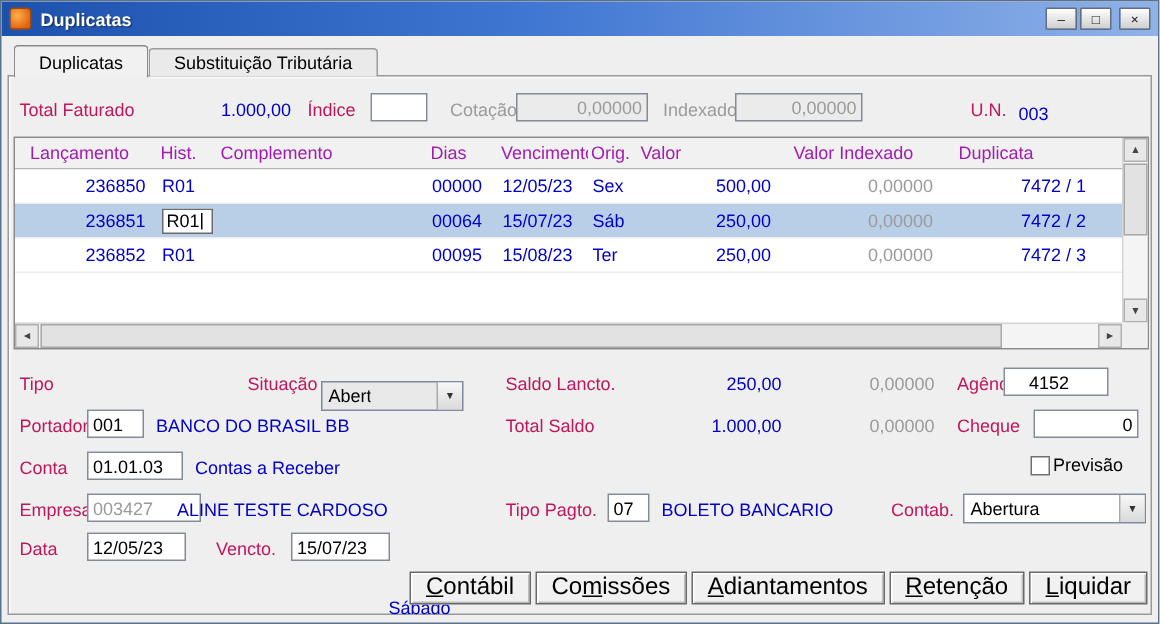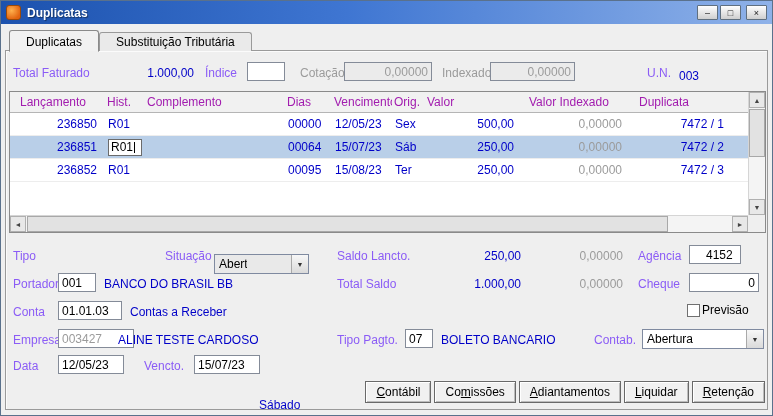--- a/index.html
+++ b/index.html
@@ -27,21 +27,21 @@
   .tabstrip { position:absolute; top:29px; left:8px; height:21px; display:flex; align-items:flex-end; z-index:3; }
   .tab { height:19px; padding:2px 16px 0; background:#eaeaea; border:1px solid #9a9a9a;
     border-bottom:none; border-radius:3px 3px 0 0; color:#000; white-space:nowrap; }
   .tab.active { height:22px; padding-top:4px; background:#f1f1f1; margin-bottom:-1px;
     border-color:#8a8a8a; border-bottom:1px solid #efefef; z-index:4; }
 
   
   .panel { position:absolute; top:49px; left:4px; right:4px; bottom:5px; background:#efefef;
     border:1px solid #9a9a9a; box-shadow:inset 1px 1px 0 #fbfbfb; }
 
-  .lbl { position:absolute; color:#8b5cf6; white-space:nowrap; }
+  .lbl { position:absolute; color:#be185d; white-space:nowrap; }
   .lbl.gray { color:#9b9b9b; }
   .val { position:absolute; white-space:nowrap; }
   .blue { color:#0000c8; }
   .graytx { color:#9b9b9b; }
   .t-r { text-align:right; }
 
   .inp { position:absolute; background:#fff; border:1px solid #848b98; padding:0 3px;
     font-family:inherit; font-size:12px; color:#000; height:19px; }
   .inp.disabled { background:#ebebeb; color:#9b9b9b; text-align:right; }
   .inp.inp-gray { color:#9b9b9b; }
@@ -92,21 +92,21 @@
   .corner { position:absolute; right:0; bottom:0; width:17px; height:17px; background:#efefef; }
 
   
   .cbgroup { position:absolute; display:flex; align-items:center; gap:2px; }
   .cb { width:13px; height:13px; background:#fff; border:1px solid #707070; display:inline-block; }
 
   
   .btnrow { position:absolute; top:380px; right:7px; display:flex; gap:3px; }
   .btn { height:22px; padding:0 10px; background:#f1f1f1; border:1px solid #696969;
     box-shadow:inset 1px 1px 0 #fff, inset -1px -1px 0 #bcbcbc; font-family:inherit;
-    font-size:12px; color:#000; white-space:nowrap; }
+    font-size:16px; color:#000; white-space:nowrap; }
   .btn .hotkey { text-decoration:underline; }
 </style>
 </head>
 <body>
 
 <div class="window">
 
   <div class="titlebar">
     <span class="app-icon"></span>
     <span class="win-title">Duplicatas</span>
@@ -218,21 +218,21 @@
   <div class="combo gray" style="left:213px;top:253px;width:95px;gap:44px;">
     <span class="cv">Aberto</span>
     <span class="ca">
         <span>▼</span>
       </span>
   </div>
   <span class="lbl" style="left:336px;top:248px;">Saldo Lancto.</span>
   <span class="val blue t-r" style="left:420px;top:248px;width:100px;">250,00</span>
   <span class="val graytx t-r" style="left:530px;top:248px;width:92px;">0,00000</span>
   <span class="lbl" style="left:637px;top:248px;">Agência</span>
-  <input class="inp" style="left: 688px; top: 244px; width: 52px; padding-left: 16px;" value="4152">
+  <input class="inp" style="left: 668px; top: 244px; width: 70px; padding-left: 16px;" value="4152">
 
   <span class="lbl" style="left:12px;top:276px;">Portador</span>
   <input class="inp" style="left: 57px; top: 272px; width: 38px;" value="001">
   <span class="val blue" style="left:103px;top:276px;">BANCO DO BRASIL BB</span>
   <span class="lbl" style="left:336px;top:276px;">Total Saldo</span>
   <span class="val blue t-r" style="left:420px;top:276px;width:100px;">1.000,00</span>
   <span class="val graytx t-r" style="left:530px;top:276px;width:92px;">0,00000</span>
   <span class="lbl" style="left:637px;top:276px;">Cheque</span>
   <input class="inp right" style="left: 688px; top: 272px; width: 70px;" value="0">
 
@@ -261,17 +261,17 @@
   <span class="lbl" style="left:12px;top:358px;">Data</span>
   <input class="inp" style="left: 57px; top: 354px; width: 66px;" value="12/05/23">
   <span class="lbl" style="left:143px;top:358px;">Vencto.</span>
   <input class="inp" style="left: 193px; top: 354px; width: 66px;" value="15/07/23">
   <span class="val blue" style="left:258px;top:358px;margin-top:39px;">Sábado</span>
 
   <div class="btnrow">
     <button class="btn"><span></span><span class="hotkey">C</span><span>ontábil</span></button>
     <button class="btn"><span>Co</span><span class="hotkey">m</span><span>issões</span></button>
     <button class="btn"><span></span><span class="hotkey">A</span><span>diantamentos</span></button>
+    <button class="btn"><span></span><span class="hotkey">R</span><span>etenção</span></button>
     <button class="btn"><span></span><span class="hotkey">L</span><span>iquidar</span></button>
-    <button class="btn"><span></span><span class="hotkey">R</span><span>etenção</span></button>
   </div>
 
 </div>
 
 </body></html>

